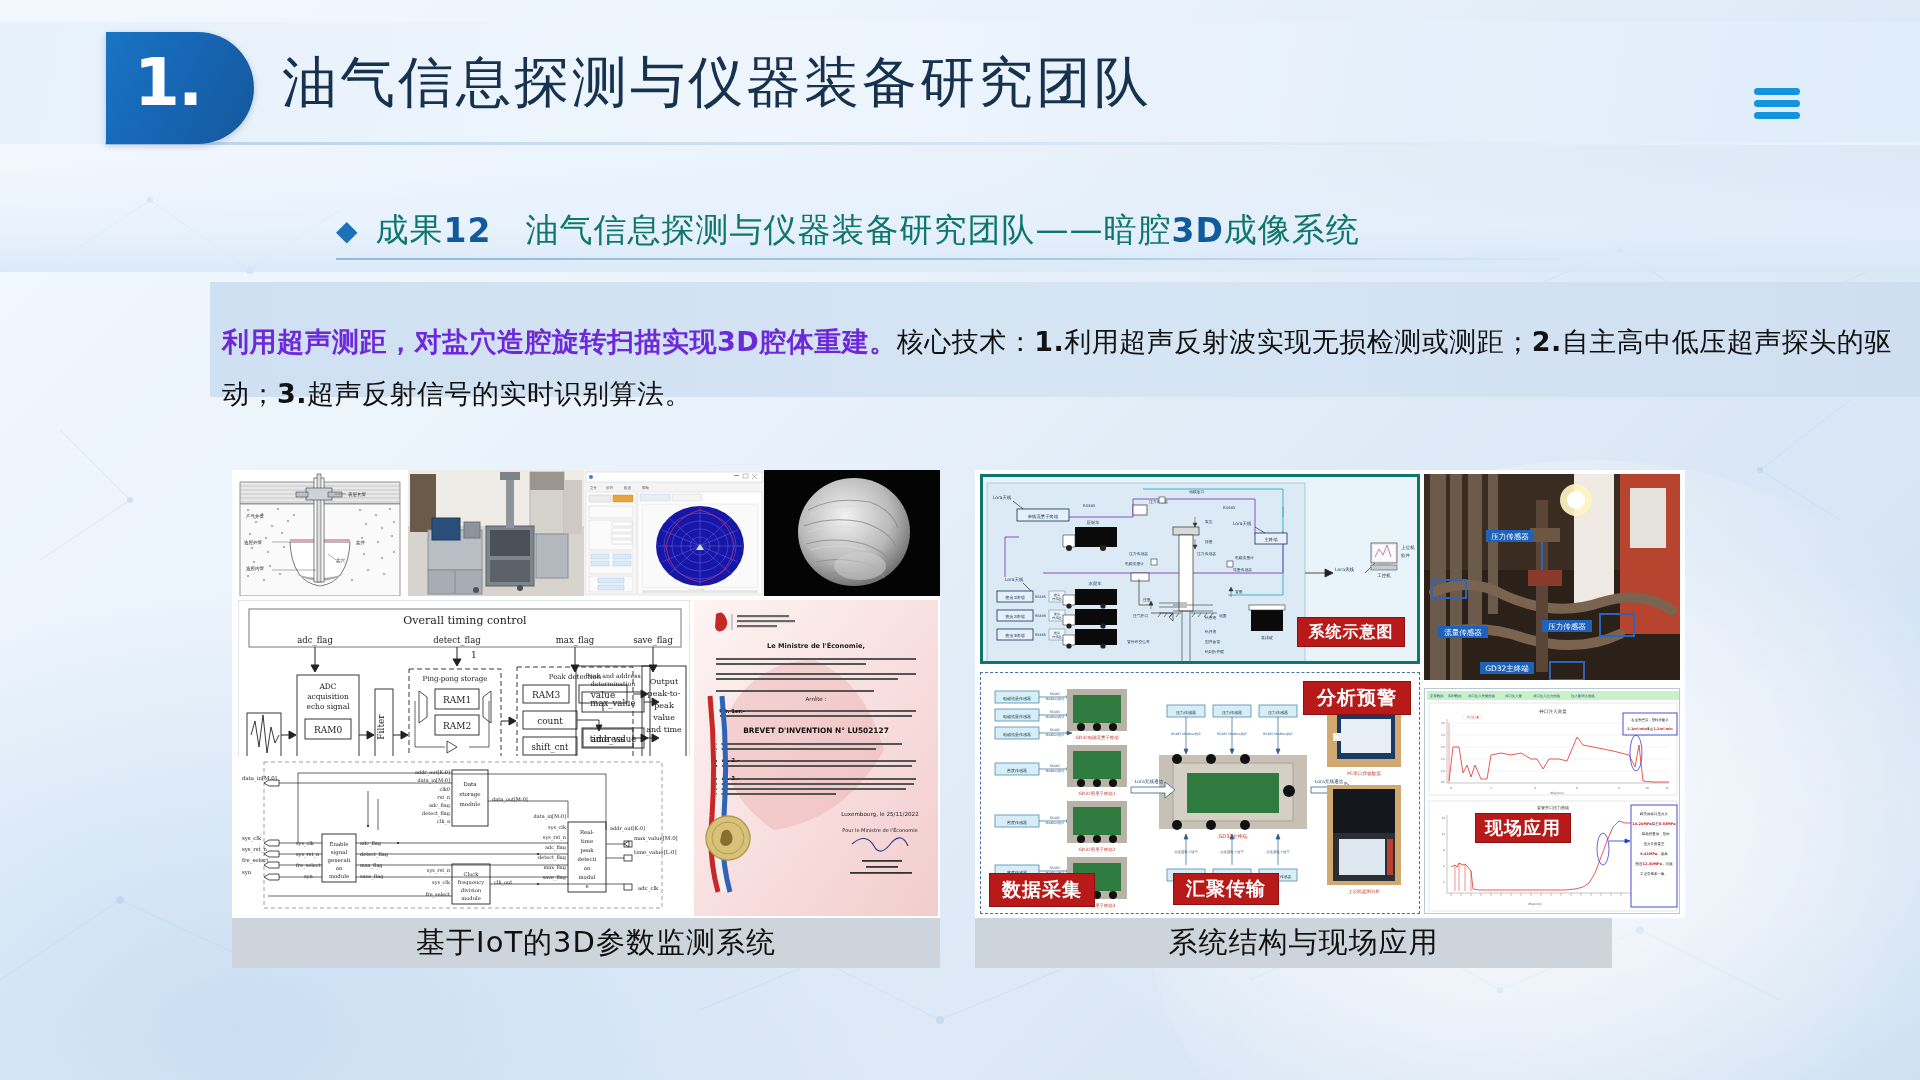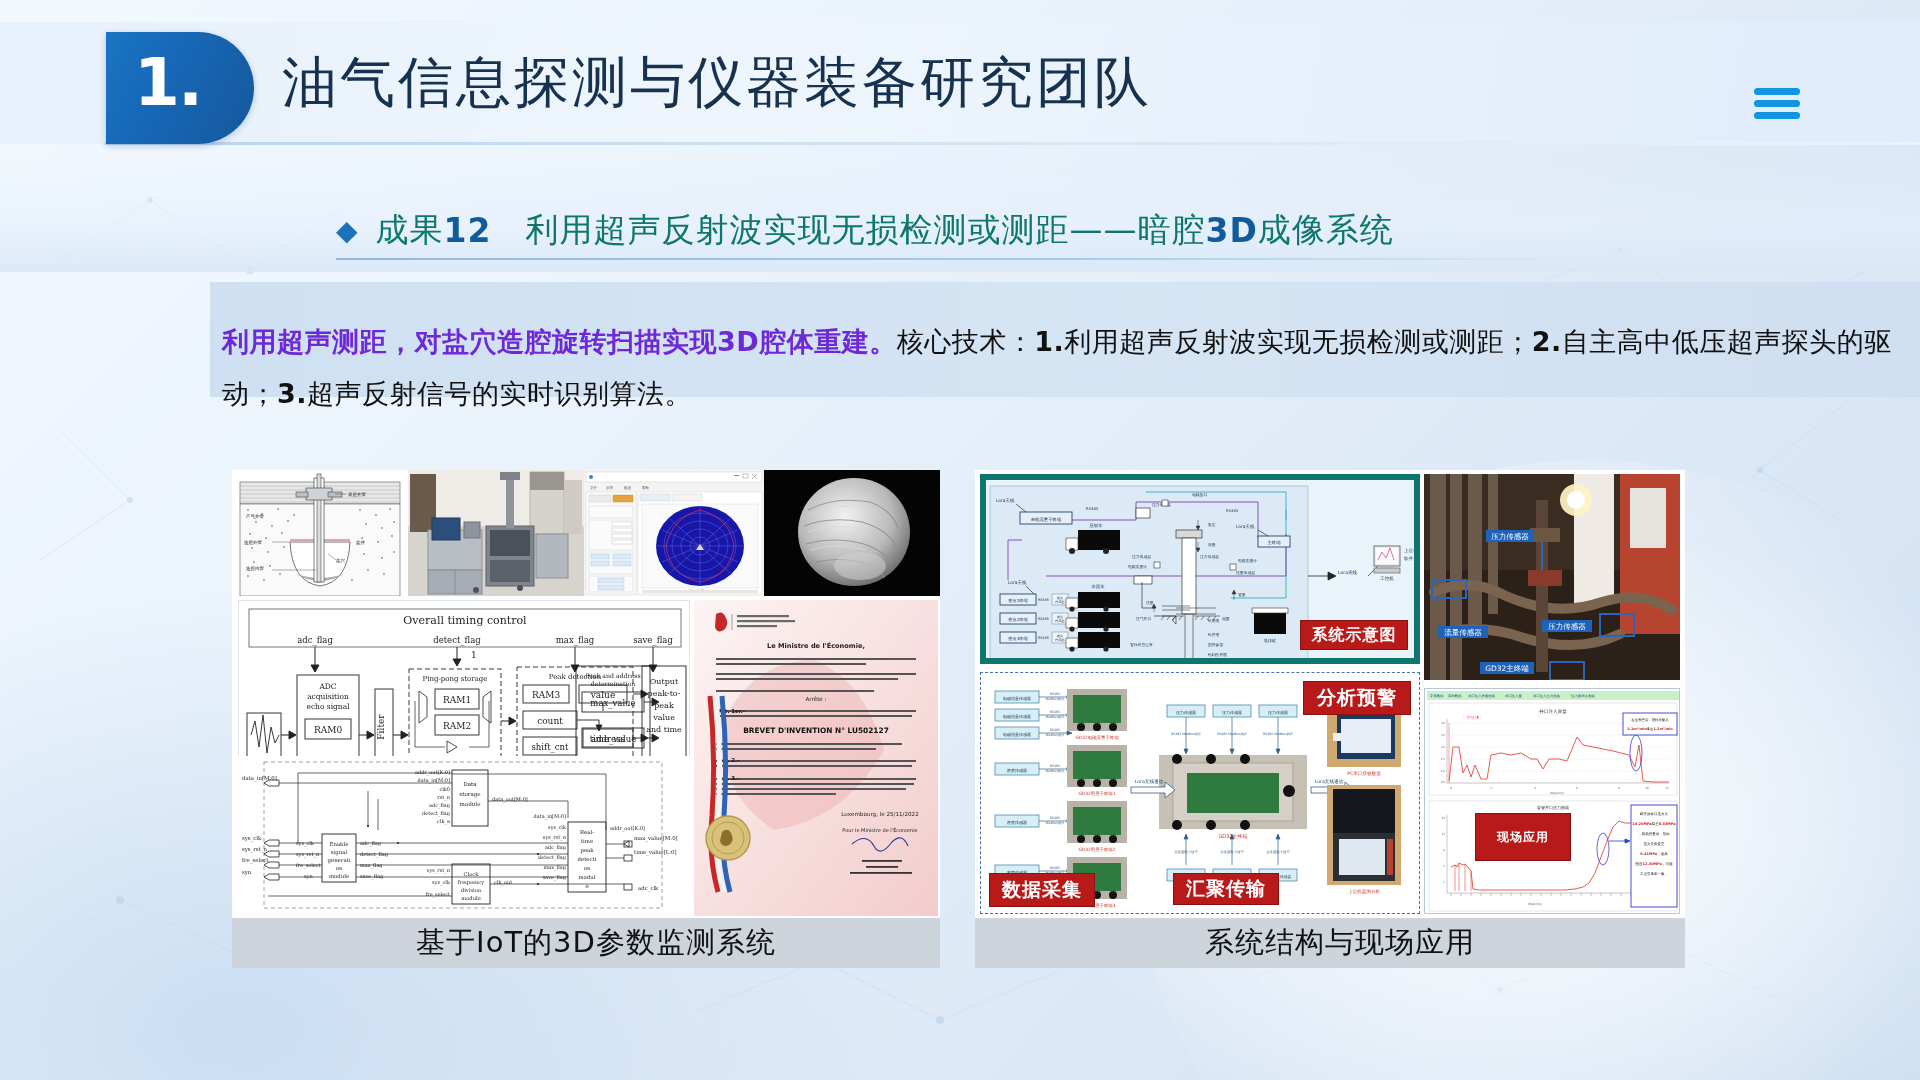--- a/index.html
+++ b/index.html
@@ -101,21 +101,21 @@
   .panel { position:absolute; background:#fff; }
   #panel-left  { left:232px; top:470px; width:708px; height:448px; }
   #panel-right { left:975px; top:470px; width:710px; height:448px; }
 
   .caption-bar {
     position:absolute; height:50px;
     background:#ced4dc;
     display:flex; align-items:center; justify-content:center;padding-left:20px;
   }
   #caption-left  { left:232px; top:918px; width:708px; }
-  #caption-right { left:975px; top:918px; width:710px; }
+  #caption-right { left:975px; top:918px; width:637px; }
   .caption-text {
     font-size:29px; color:#111; letter-spacing:1px;
     font-family:"DejaVu Sans","Liberation Sans",sans-serif;
   }
 
   
   .fig { position:absolute; overflow:hidden; }
 
   .redbox {
     position:absolute; background:#b81a1a; color:#fff;
@@ -129,21 +129,21 @@
   #lt-a { width:176px; height:126px; background:#fdfdfd; position:relative; border-right:1px solid #e7e7e7;}
   #lt-b { width:176px; height:126px; position:relative; overflow:hidden; }
   #lt-c { width:180px; height:126px; position:relative; background:#f3f3f3; }
   #lt-d { width:176px; height:126px; position:relative; background:#050505; }
 
   
   #lm-fpga { left:238px; top:600px; width:452px; height:316px; background:#fff; border:1px solid #dfe4ea;}
   #lm-patent { left:694px; top:600px; width:244px; height:316px; }
 
   
-  #rt-sys { left:980px; top:474px; width:440px; height:190px; background:#14b8a6; border:6px solid #0f766e;}
+  #rt-sys { left:980px; top:474px; width:440px; height:190px; background:#14b8a6; border:3px solid #0f766e;}
   #rt-photo { left:1424px; top:474px; width:256px; height:206px; }
   #rb-iot { left:980px; top:672px; width:440px; height:242px; background:#fff; border:1px dashed #4a6fa5;}
   #rb-charts { left:1424px; top:688px; width:256px; height:226px; background:#fff; border:1px solid #b9c6d4;}
 </style>
 </head>
 <body>
 
 <div id="slide-bg">
   <svg id="bg-net" viewBox="0 0 1920 1080" preserveAspectRatio="none">
     <g stroke="#bcd6ec" stroke-width="1" fill="none" opacity=".75">
@@ -194,21 +194,21 @@
   <span></span>
   <span></span>
 </div>
 
 <div id="subtitle-band"></div>
 <div id="subtitle-row">
   <span id="subtitle-diamond">◆</span>
   <span class="sub-txt">成果</span>
   <span class="sub-txt sub-strong">12</span>
   <span id="subtitle-gap"></span>
-  <span class="sub-txt">利用超声反射波实现无损检测或测距——暗腔</span>
+  <span class="sub-txt">油气信息探测与仪器装备研究团队——暗腔</span>
   <span class="sub-txt sub-strong">3D</span>
   <span class="sub-txt">成像系统</span>
 </div>
 <div id="subtitle-rule"></div>
 
 <div id="body-band"></div>
 <div id="body-text">
   <span class="t-red">利用超声测距，对盐穴造腔旋转扫描实现3D腔体重建。</span><span>核心技术：</span><span class="t-num">1.</span><span>利用超声反射波实现无损检测或测距；</span><span class="t-num">2.</span><span>自主高中低压超声探头的驱动；</span><span class="t-num">3.</span><span>超声反射信号的实时识别算法。</span>
 </div>
 
@@ -1217,20 +1217,20 @@
     <g font-size="3.5" font-family="DejaVu Sans" text-anchor="middle">
       <text x="229" y="126" fill="#111">瞬失后井口压力从</text>
       <text x="229" y="136"><tspan fill="#d01b1b" font-weight="bold">10.20MPa</tspan><tspan fill="#111">降至</tspan><tspan fill="#d01b1b" font-weight="bold">8.83MPa</tspan></text>
       <text x="229" y="146" fill="#111">，降低排量后，管柱</text>
       <text x="229" y="156" fill="#111">压力又恢复至</text>
       <text x="229" y="166"><tspan fill="#d01b1b" font-weight="bold">9.41MPa</tspan><tspan fill="#111">，最高</tspan></text>
       <text x="229" y="176"><tspan fill="#111">憋压</tspan><tspan fill="#d01b1b" font-weight="bold">12.30MPa</tspan><tspan fill="#111">，与施</tspan></text>
       <text x="229" y="186" fill="#111">工记录基本一致。</text>
     </g>
   </svg>
-  <div class="redbox" style="left:50px; top:124px; width:96px; height:48px; font-size:12px;">
+  <div class="redbox" style="left:50px; top:124px; width:96px; height:30px; font-size:18px;">
     <span>现场应用</span>
   </div>
 </div>
 
 <div class="caption-bar" id="caption-right">
   <span class="caption-text">系统结构与现场应用</span>
 </div>
 
 </body></html>

